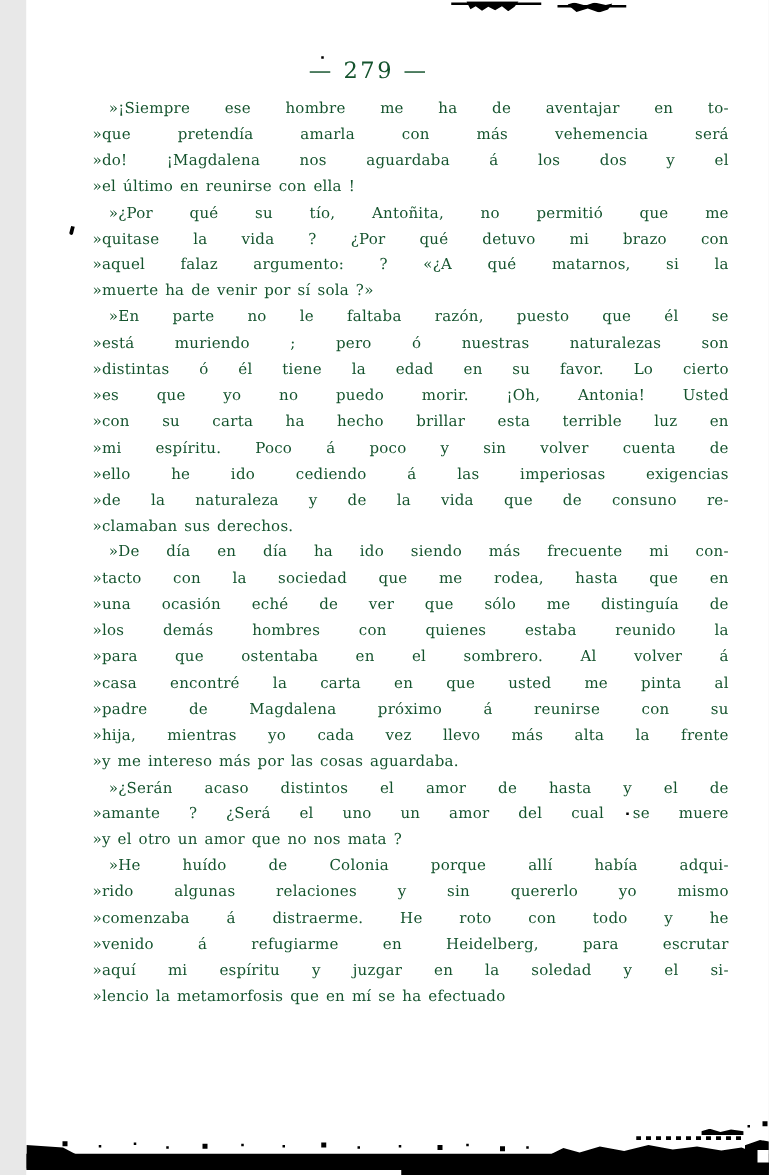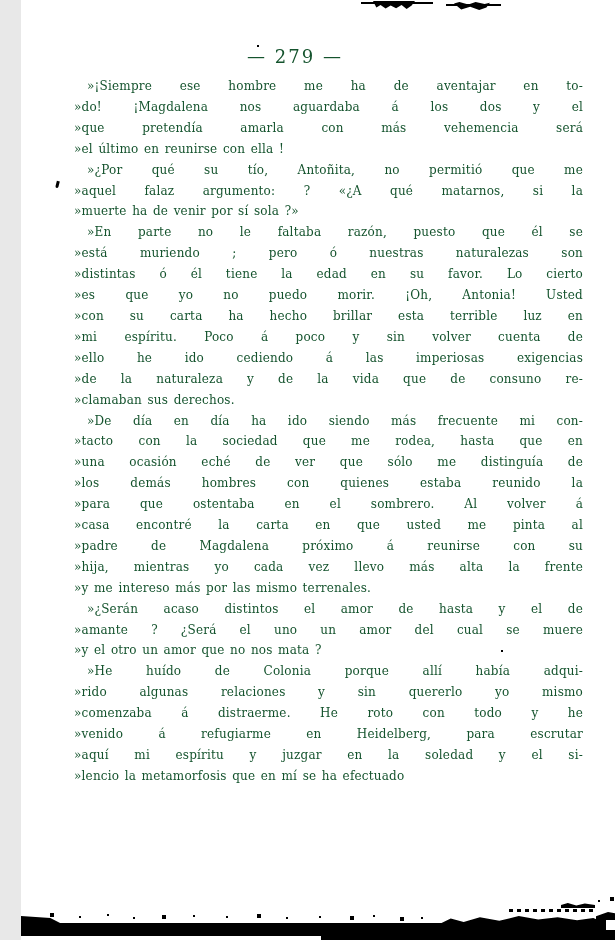--- a/index.html
+++ b/index.html
@@ -66,26 +66,27 @@
   <div class="art" id="smudge-a-line"></div>
   <div class="art" id="smudge-a"></div>
   <div class="art" id="smudge-b-line"></div>
   <div class="art" id="smudge-b"></div>
 
   <div class="page-number">— 279 —</div>
 
   <div class="text-block">
       <div class="para">
         <div class="line indent">»¡Siempre ese hombre me ha de aventajar en to-</div>
+        <div class="line">»que pretendía amarla con más vehemencia será</div>
         <div class="line">»do! ¡Magdalena nos aguardaba á los dos y el</div>
-        <div class="line">»que pretendía amarla con más vehemencia será</div>
         <div class="line last">»el último en reunirse con ella !</div>
       </div>
       <div class="para">
         <div class="line indent">»¿Por qué su tío, Antoñita, no permitió que me</div>
+        <div class="line">»quitase la vida ? ¿Por qué detuvo mi brazo con</div>
         <div class="line"><span>»aquel falaz argumento: ? </span><span class="it">«¿A qué matarnos, si la</span></div>
         <div class="line last"><span>»</span><span class="it">muerte ha de venir por sí sola ?»</span></div>
       </div>
       <div class="para">
         <div class="line indent">»En parte no le faltaba razón, puesto que él se</div>
         <div class="line">»está muriendo ; pero ó nuestras naturalezas son</div>
         <div class="line">»distintas ó él tiene la edad en su favor. Lo cierto</div>
         <div class="line">»es que yo no puedo morir. ¡Oh, Antonia! Usted</div>
         <div class="line">»con su carta ha hecho brillar esta terrible luz en</div>
         <div class="line">»mi espíritu. Poco á poco y sin volver cuenta de</div>
@@ -95,21 +96,21 @@
       </div>
       <div class="para">
         <div class="line indent">»De día en día ha ido siendo más frecuente mi con-</div>
         <div class="line">»tacto con la sociedad que me rodea, hasta que en</div>
         <div class="line">»una ocasión eché de ver que sólo me distinguía de</div>
         <div class="line">»los demás hombres con quienes estaba reunido la</div>
         <div class="line">»para que ostentaba en el sombrero. Al volver á</div>
         <div class="line">»casa encontré la carta en que usted me pinta al</div>
         <div class="line">»padre de Magdalena próximo á reunirse con su</div>
         <div class="line">»hija, mientras yo cada vez llevo más alta la frente</div>
-        <div class="line last">»y me intereso más por las mismo terrenales.</div>
+        <div class="line last">»y me intereso más por las cosas aguardaba.</div>
       </div>
       <div class="para">
         <div class="line indent">»¿Serán acaso distintos el amor de hasta y el de</div>
         <div class="line">»amante ? ¿Será el uno un amor del cual se muere</div>
         <div class="line last">»y el otro un amor que no nos mata ?</div>
       </div>
       <div class="para">
         <div class="line indent">»He huído de Colonia porque allí había adqui-</div>
         <div class="line">»rido algunas relaciones y sin quererlo yo mismo</div>
         <div class="line">»comenzaba á distraerme. He roto con todo y he</div>

